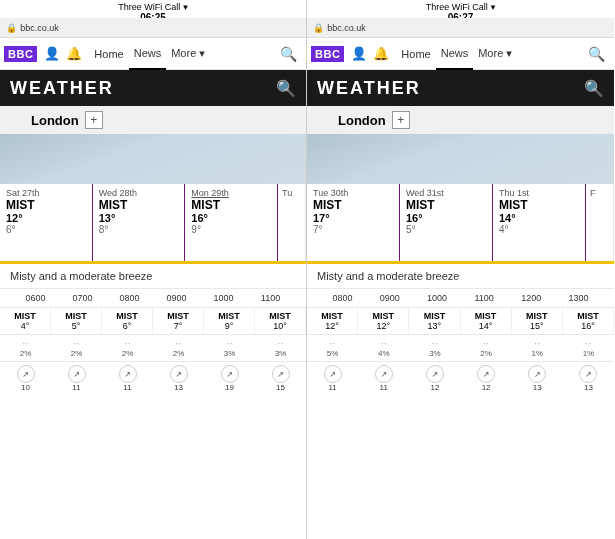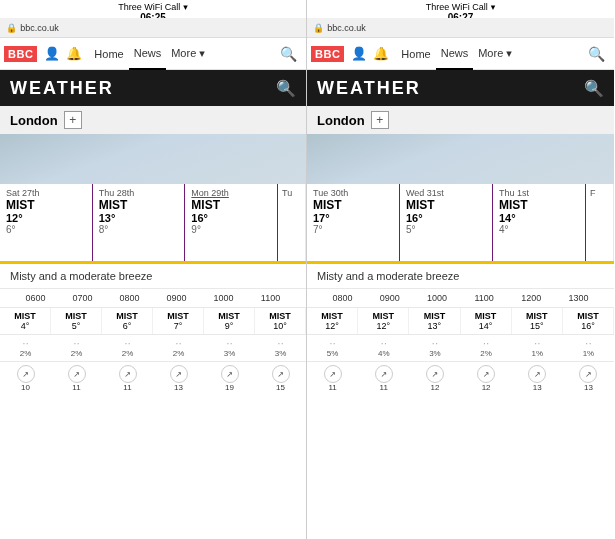--- a/index.html
+++ b/index.html
@@ -39,21 +39,21 @@
     .bbc-nav {
       background: #fff;
       display: flex;
       align-items: center;
       height: 32px;
       border-bottom: 1px solid #e0e0e0;
       padding: 0 4px;
     }
 
     .bbc-logo {
-      background: #ef4444;
+      background: #6d28d9;
       color: #fff;
       font-weight: bold;
       font-size: 11px;
       padding: 2px 4px;
       margin-right: 4px;
       letter-spacing: 0.5px;
     }
 
     .nav-icon {
       width: 22px;
@@ -122,20 +122,21 @@
       align-items: center;
       padding: 4px 10px;
       height: 28px;
       gap: 6px;
     }
 
     .location-name {
       font-size: 13px;
       font-weight: bold;
       color: #000;
+      margin-left: 21px;
     }
 
     .location-add {
       background: #fff;
       border: 1px solid #999;
       width: 18px;
       height: 18px;
       display: flex;
       align-items: center;
       justify-content: center;
@@ -375,21 +376,21 @@
   <div class="forecast-strip">
     <div class="forecast-day active">
       <div class="forecast-day-name">Sat 27th</div>
       <div class="forecast-condition">MIST</div>
       <div class="forecast-temps">
         <span class="forecast-high">12°</span>
         <span class="forecast-low">6°</span>
       </div>
     </div>
     <div class="forecast-day">
-      <div class="forecast-day-name">Thu 28th</div>
+      <div class="forecast-day-name">Wed 28th</div>
       <div class="forecast-condition">MIST</div>
       <div class="forecast-temps">
         <span class="forecast-high">13°</span>
         <span class="forecast-low">8°</span>
       </div>
     </div>
     <div class="forecast-day">
       <div class="forecast-day-name underline">Mon 29th</div>
       <div class="forecast-condition">MIST</div>
       <div class="forecast-temps">

